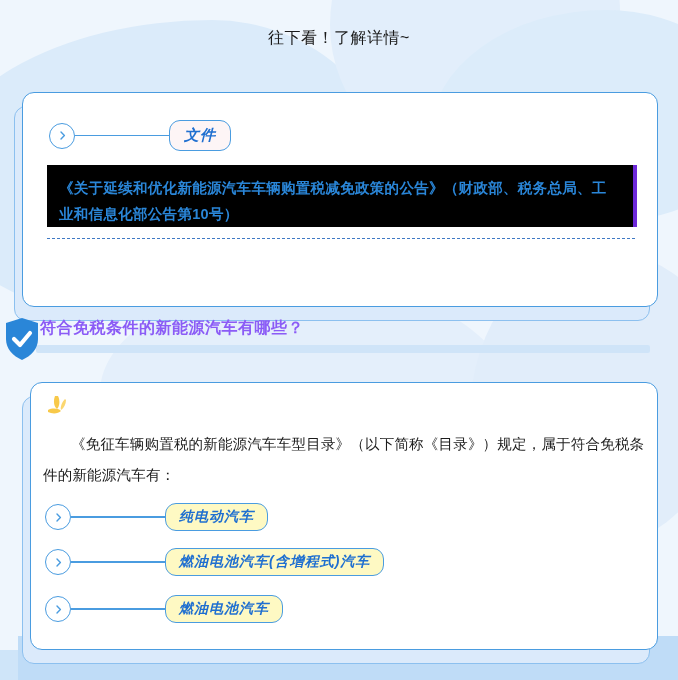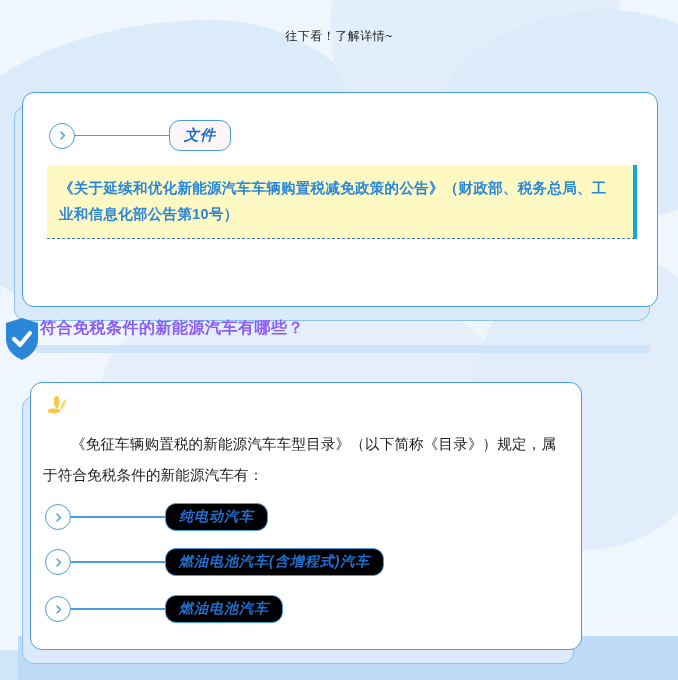--- a/index.html
+++ b/index.html
@@ -92,21 +92,21 @@
     width: 678px;
     height: 680px;
   }
 
   .lead-line {
     position: absolute;
     top: 28px;
     left: 0;
     right: 0;
     text-align: center;
-    font-size: 12px;
+    font-size: 16px;
     color: #1b1b1b;
     letter-spacing: 0.5px;
   }
 
   
   .card-stack {
     position: absolute;
   }
   .card-back {
     position: absolute;
@@ -176,23 +176,23 @@
     left: 26px;
     top: 27px;
   }
   #doc-connector .conn-line { width: 94px; }
 
   .quote-block {
     position: absolute;
     left: 24px;
     top: 72px;
     right: 20px;
-    background: #fef9c3;
-    border-right: 4px solid #0ea5e9;
-    padding: 10px 12px 12px 12px;
+    background: #000000;
+    border-right: 4px solid #6d28d9;
+    padding: 10px 12px 0 12px;
     box-sizing: border-box;
   }
   .quote-text {
     color: #2a86d8;
     font-weight: bold;
     font-size: 14.5px;
     line-height: 26px;
     letter-spacing: 0.3px;
   }
   .dashed-sep {
@@ -234,21 +234,21 @@
     font-size: 16px;
     font-weight: bold;
     color: #8b5cf6;
     letter-spacing: 0.5px;
   }
 
   
   #card-list {
     left: 30px;
     top: 382px;
-    width: 552px;
+    width: 628px;
     height: 268px;
   }
   .sparkle {
     position: absolute;
     left: 14px;
     top: 12px;
     width: 30px;
     height: 26px;
   }
   .body-text {
@@ -261,21 +261,21 @@
     color: #1c1c1c;
     text-indent: 28px;
     letter-spacing: 0.2px;
   }
   .item-connector {
     position: absolute;
     left: 14px;
   }
   .item-connector .conn-line { width: 94px; }
   .item-connector .pill {
-    background: #000000;
+    background: #fef9c3;
     font-size: 14px;
     padding: 4px 13px;
   }
   #item-0 { top: 120px; }
   #item-1 { top: 165px; }
   #item-2 { top: 212px; }
 </style>
 </head>
 <body>
 

